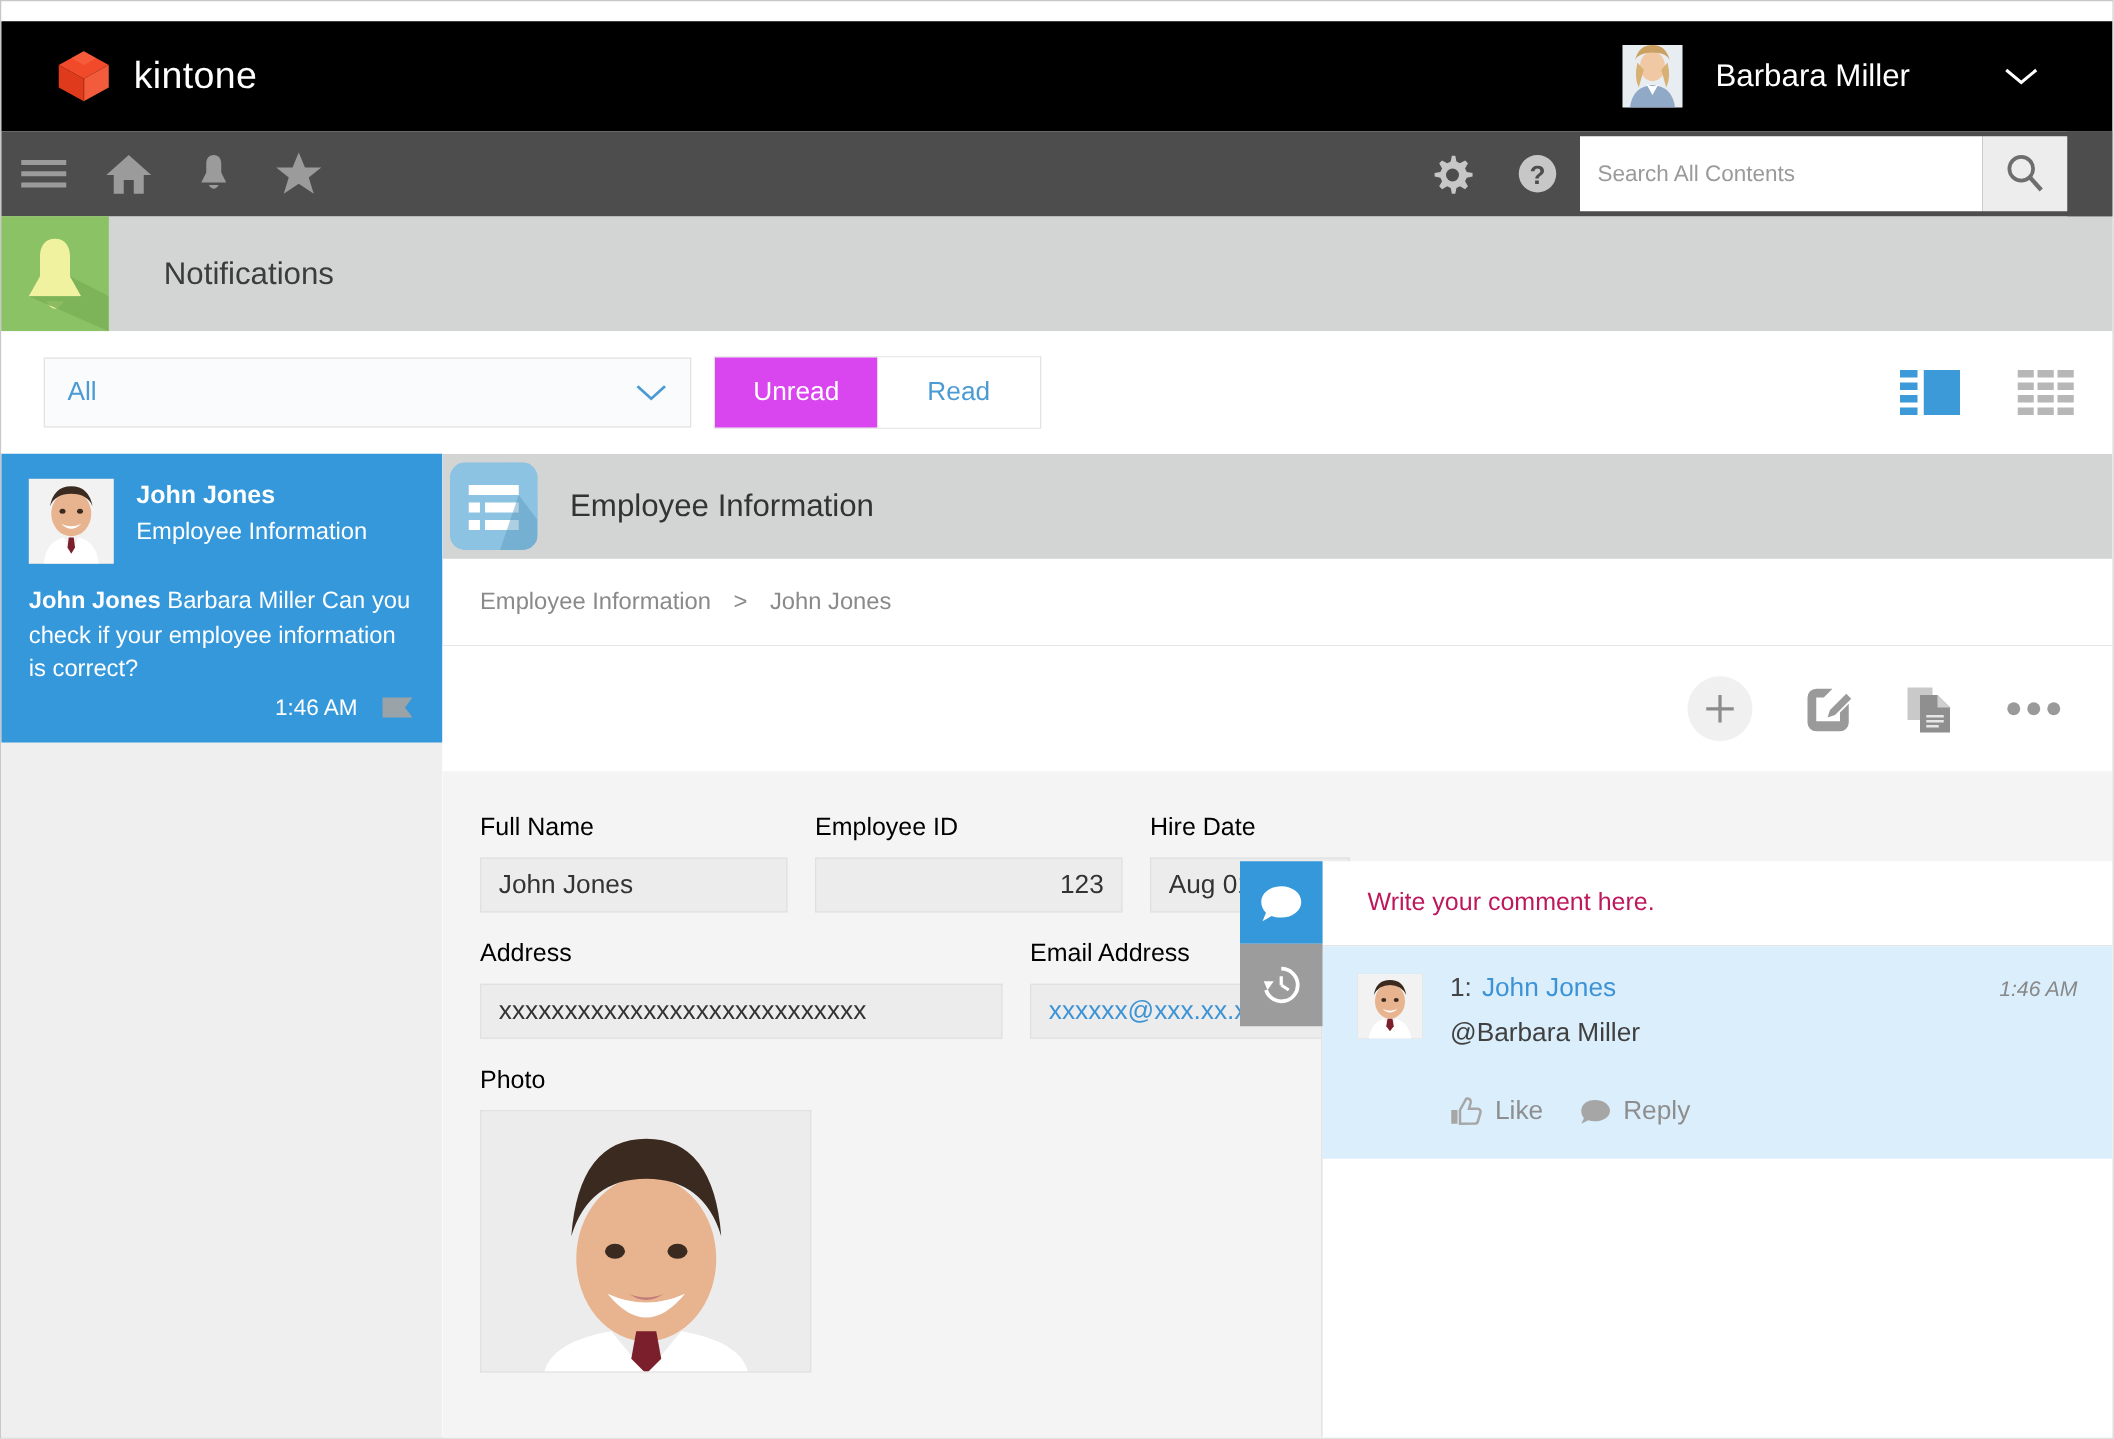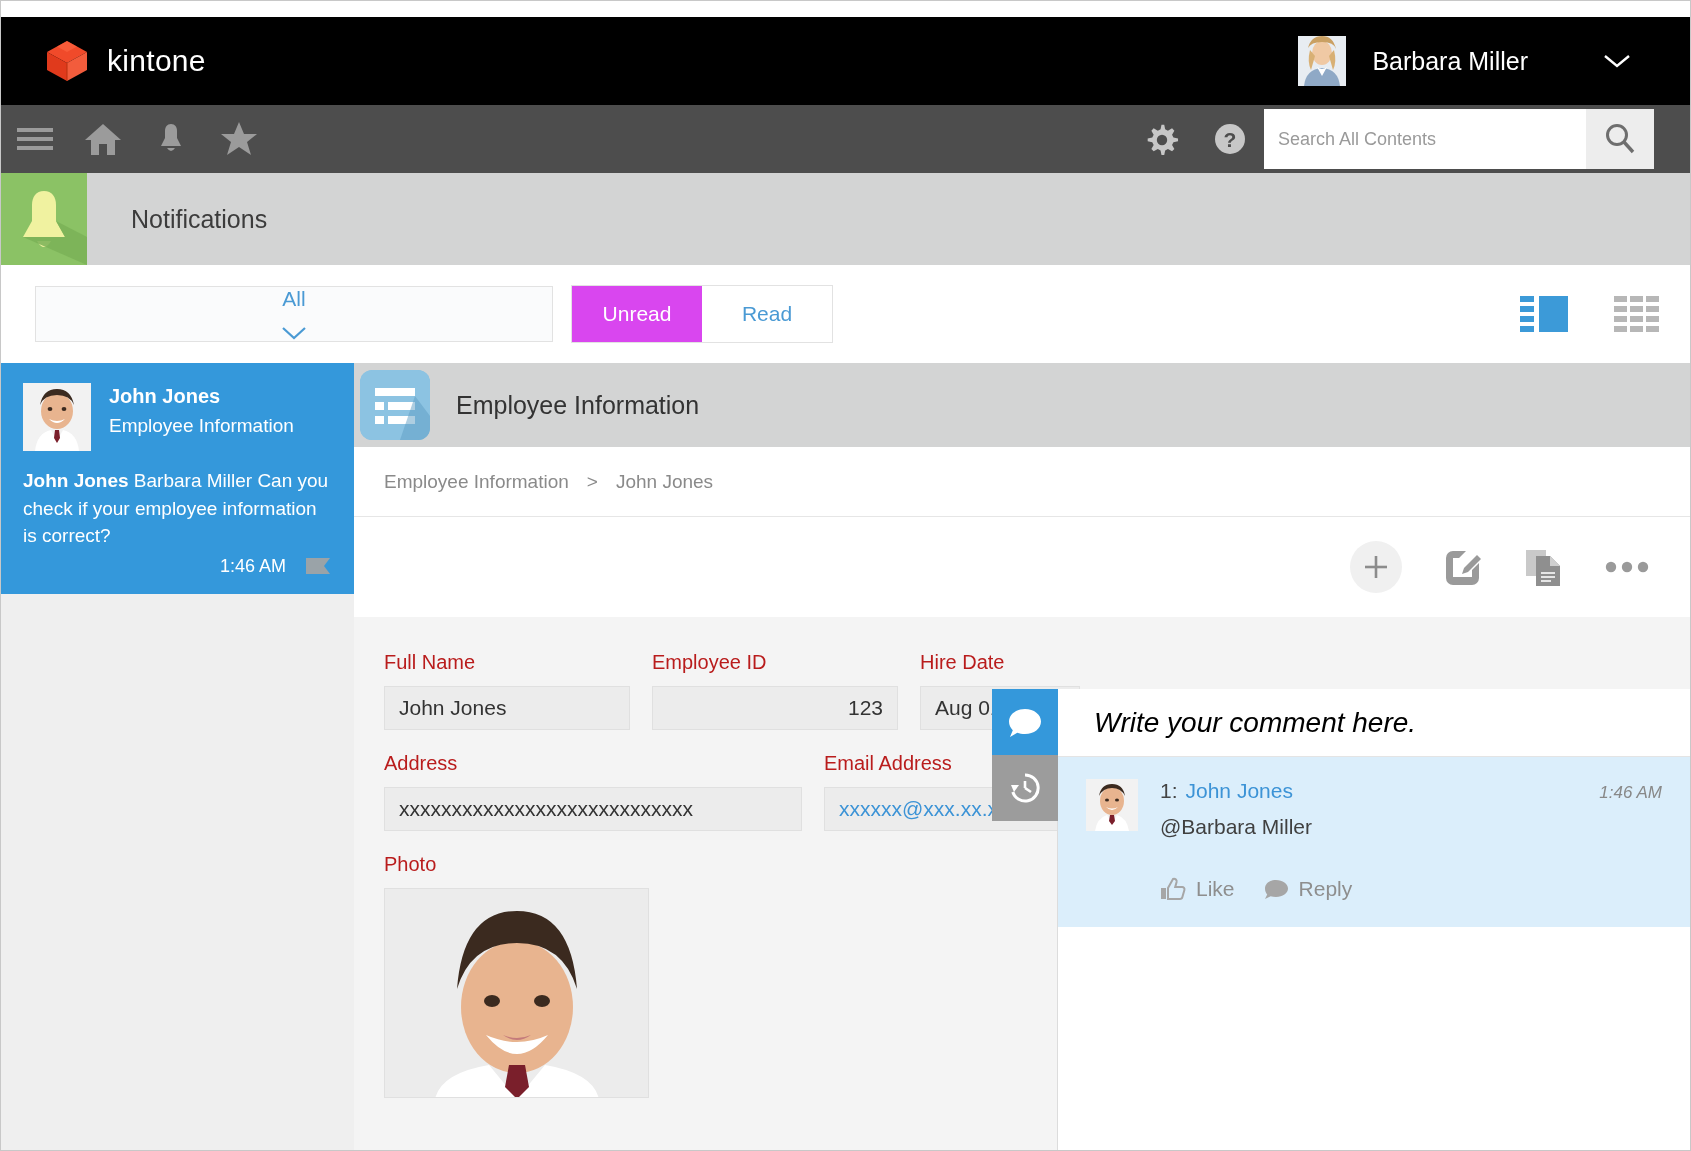--- a/index.html
+++ b/index.html
@@ -79,21 +79,21 @@
   .notif-title { font-size: 25px; color: #3c3c3c; align-self: center; margin-left: 44px; }
 
   
   .filterbar {
     height: 98px; background: #fff; display: flex;
     align-items: center; position: relative; padding: 0 34px;
   }
   .select-all {
     width: 518px; height: 56px; border: 1px solid #e2e2e2;
     background: #fafbfc; display: flex; align-items: center;
-    justify-content: space-between; padding: 0 18px; flex-direction: column;
+    justify-content: space-between; padding: 0 18px;
   }
   .select-all .lbl { color: #4a9ad4; font-size: 21px; }
   .seg { display: flex; margin-left: 18px; border: 1px solid #e2e2e2; }
   .seg-btn {
     height: 56px; min-width: 130px; display: flex;
     align-items: center; justify-content: center;
     font-size: 21px; color: #4a9ad4; background: #fff;
   }
   .seg-btn.active { background: #d946ef; color: #fff; }
   .view-toggles {
@@ -148,21 +148,21 @@
     display: flex; align-items: center; justify-content: center;
   }
 
   
   .form-area {
     background: #f4f4f4; padding: 34px 0 0 30px;
     height: 551px; position: relative;
   }
   .field-row { display: flex; gap: 22px; margin-bottom: 22px; }
   .field { display: flex; flex-direction: column; }
-  .field-label { font-size: 20px; color: #b91c1c; margin-bottom: 12px; }
+  .field-label { font-size: 20px; color: #000000; margin-bottom: 12px; }
   .field-value {
     background: #ececec; border: 1px solid #e0e0e0;
     height: 44px; display: flex; align-items: center;
     padding: 0 14px; font-size: 21px; color: #333;
   }
   .field-value.num { justify-content: flex-end; }
   .field-value.link { color: #3c93d6; }
   .photo-box {
     width: 265px; height: 210px; background: #ececec;
     border: 1px solid #e0e0e0; overflow: hidden; position: relative;
@@ -178,22 +178,22 @@
     position: absolute; left: -66px; top: 0; width: 66px;
   }
   .ctab {
     width: 66px; height: 66px; display: flex;
     align-items: center; justify-content: center;
   }
   .ctab.active { background: #3498db; }
   .ctab.inactive { background: #9c9c9c; }
   .comment-input {
     height: 68px; display: flex; align-items: center;
-    padding-left: 36px; font-size: 28px; color: #000000;
-    font-style: italic; border-bottom: 1px solid #e4e4e4;
+    padding-left: 36px; font-size: 20px; color: #be185d;
+    border-bottom: 1px solid #e4e4e4;
   }
   .comment {
     background: #dbeefb; padding: 22px 28px 26px 28px;
     display: flex; gap: 22px;
   }
   .c-thumb {
     width: 52px; height: 52px; flex: none; overflow: hidden;
     background: #ddd; position: relative;
   }
   .c-body { flex: 1; }

